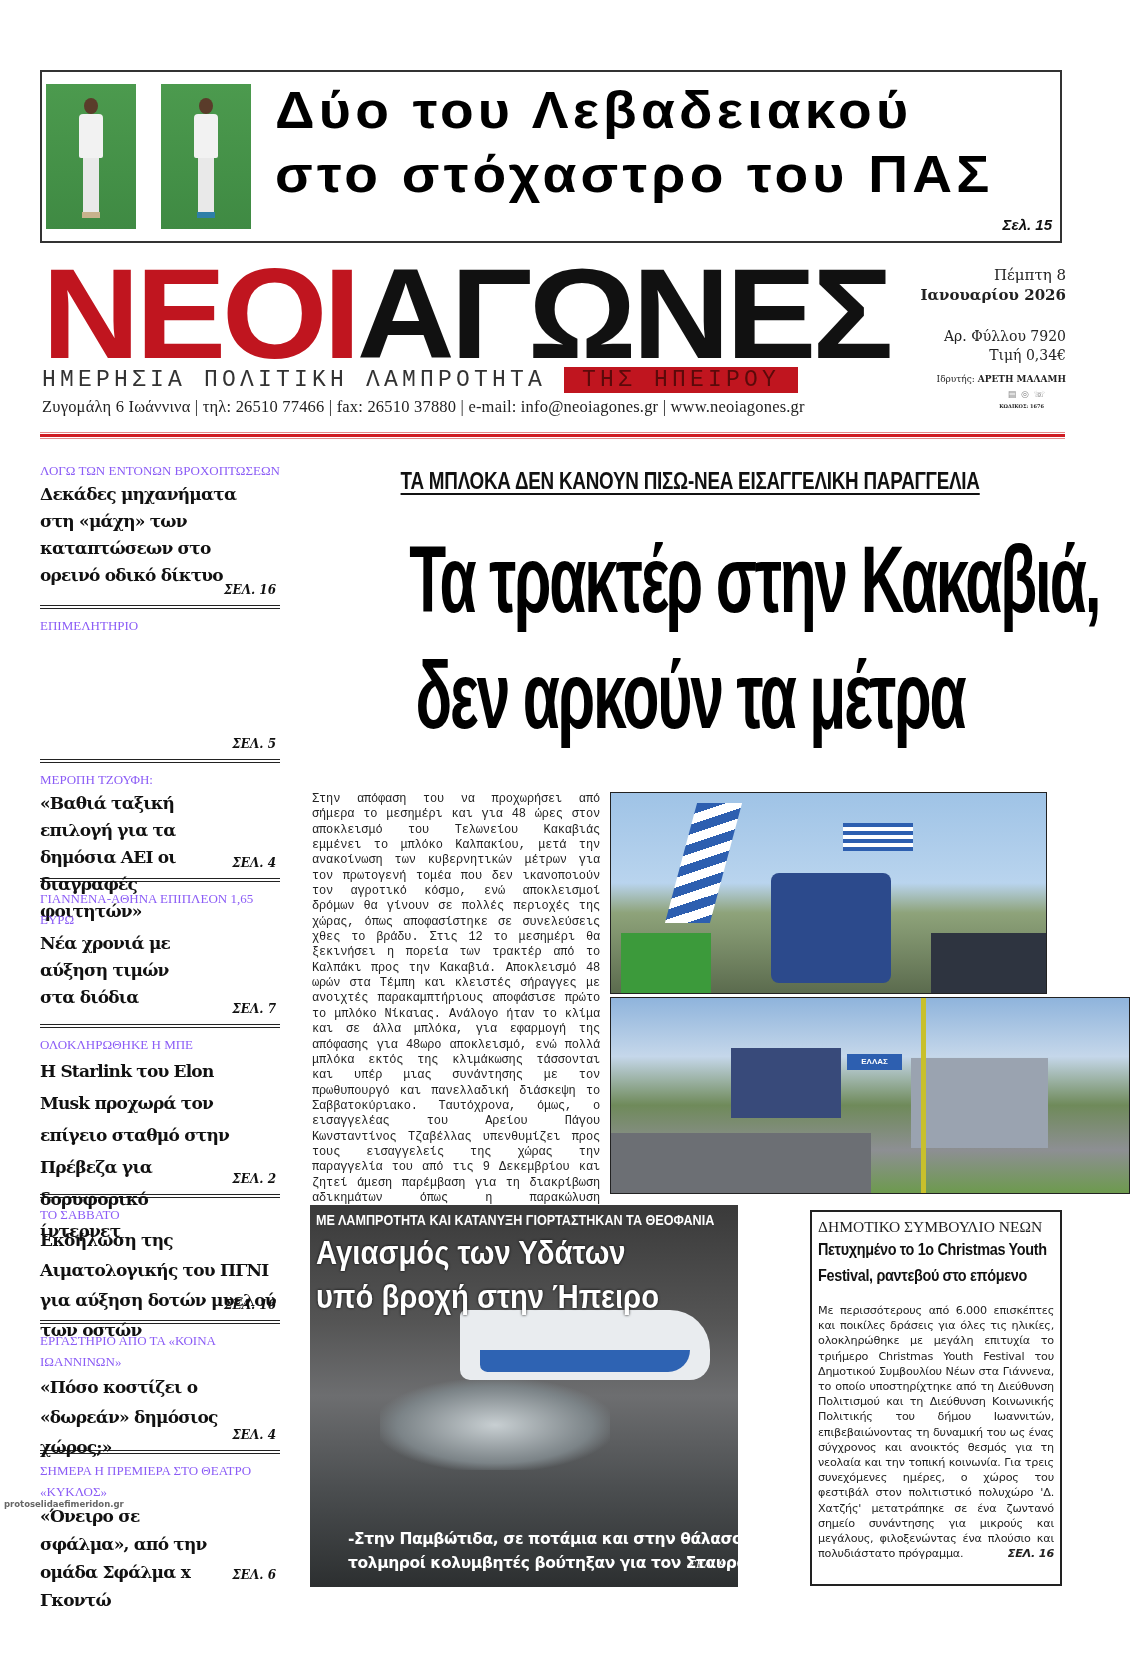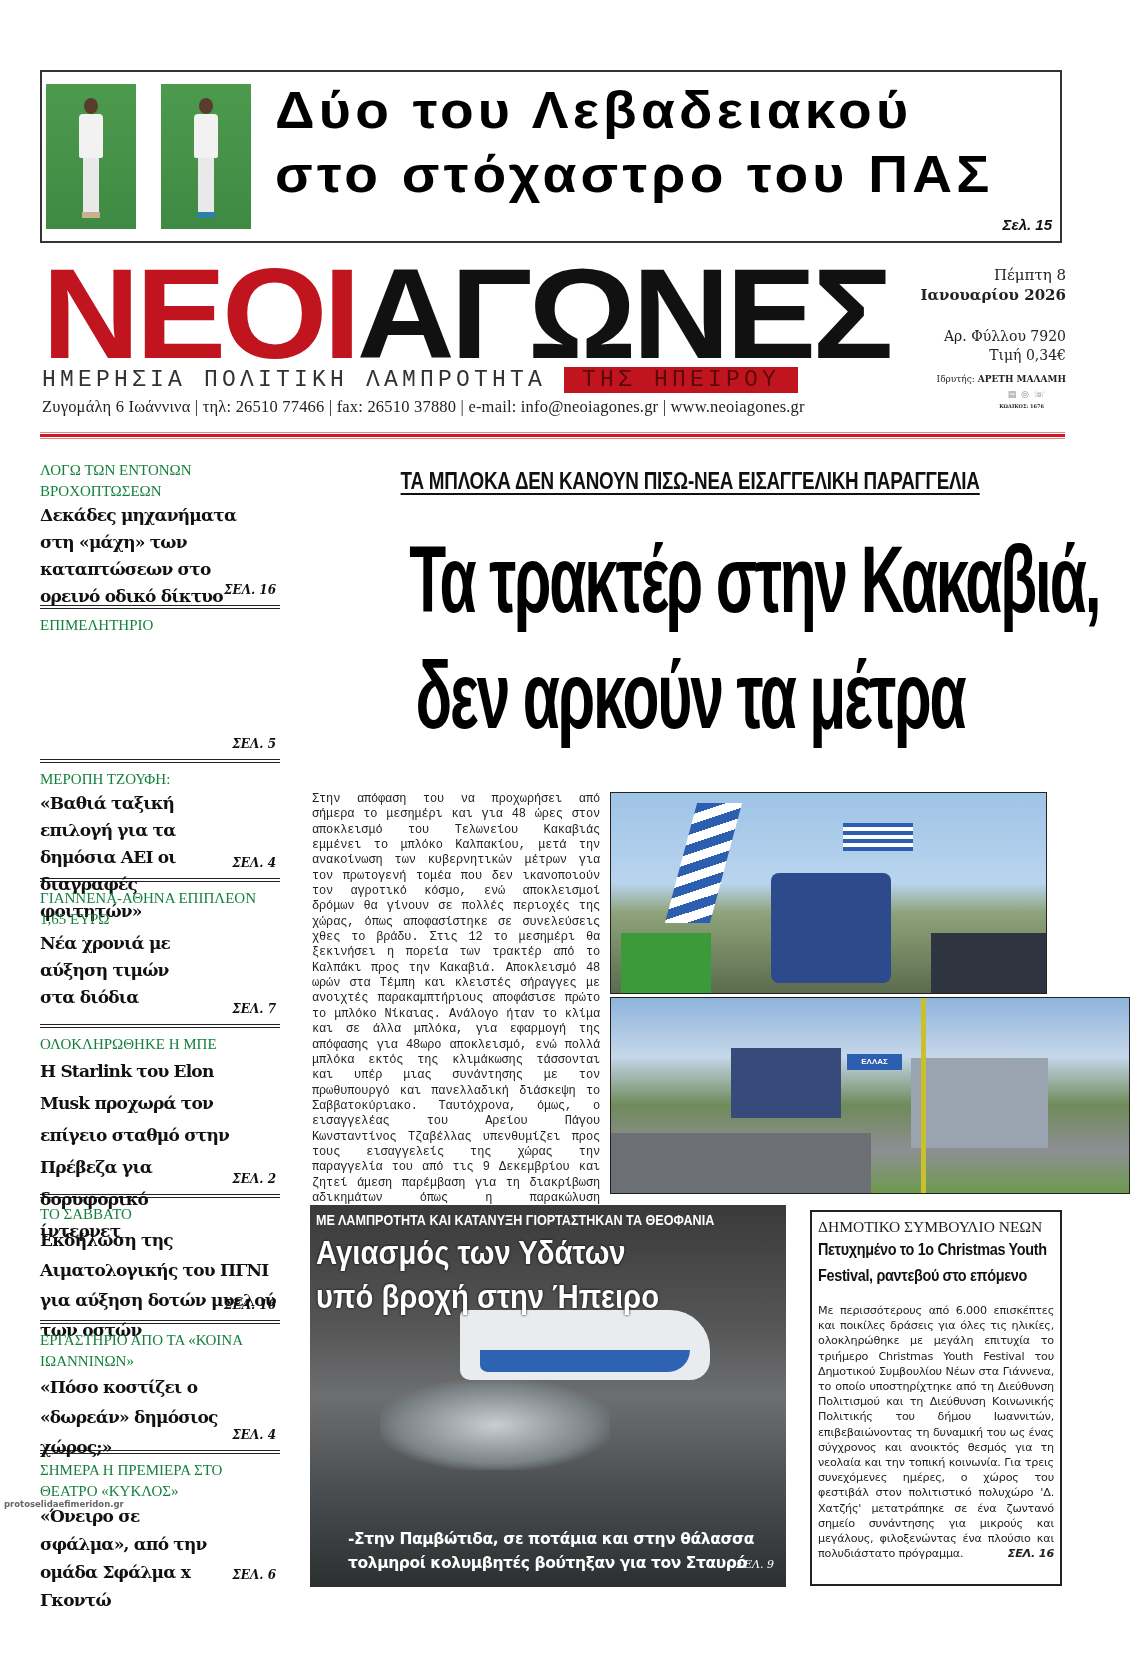--- a/index.html
+++ b/index.html
@@ -36,42 +36,42 @@
   .meta .founder b { font-size: 9px; }
   .meta .icons { margin-top: 5px; margin-right: 20px; font-size: 9px; color: #888; letter-spacing: 1px; }
   .meta .code { margin-top: 4px; margin-right: 22px; font-size: 5px; font-weight: bold; }
 
   .redrule { left: 40px; top: 432px; width: 1025px; height: 7px; border-top: 1px solid #e58a8a; border-bottom: 1px solid #e58a8a; }
   .redrule::after { content: ""; position: absolute; left: 0; top: 1px; width: 100%; height: 3px; background: #cf1b22; }
 
   
   .leftcol { left: 40px; top: 460px; width: 240px; }
   .item { padding: 0 0 4px 0; border-bottom: 4px double #222; margin-bottom: 6px; position: relative; }
-  .item .kicker { font-family: "Liberation Serif", serif; font-size: 15px; line-height: 21px; color: #15803d; text-transform: uppercase; }
+  .item .kicker { font-family: "Liberation Serif", serif; font-size: 13px; line-height: 21px; color: #8b5cf6; text-transform: uppercase; }
   .item .head { font-family: "DejaVu Serif", serif; font-weight: bold; font-size: 17px; line-height: 27px; letter-spacing: -0.8px; color: #111; }
   .item .pg { position: absolute; right: 4px; bottom: 8px; font-family: "DejaVu Serif", serif; font-weight: bold; font-style: italic; font-size: 12px; }
   .item.last { border-bottom: none; }
 
   .watermark { left: 4px; top: 1499px; font-family: "DejaVu Sans", sans-serif; font-size: 8.5px; font-weight: bold; color: #666; }
 
   
   .supra { left: 330px; top: 468px; width: 720px; text-align: center; }
   .supra span { font-family: "Liberation Sans", sans-serif; font-weight: bold; font-size: 23px; text-decoration: underline; text-underline-offset: 4px; letter-spacing: -0.3px; display: inline-block; transform: scaleX(0.82); transform-origin: center; white-space: nowrap; }
   .lead { left: 300px; top: 515px; width: 780px; text-align: center; font-family: "Liberation Sans", sans-serif; font-weight: bold; font-size: 84px; line-height: 116px; color: #000; letter-spacing: -3px; }
   .lead div { display: block; transform: scaleX(0.72) scaleY(1.12); transform-origin: center top; white-space: nowrap; }
 
   .body-text { left: 312px; top: 792px; width: 288px; font-family: Liberation Mono, monospace; font-size: 12px; line-height: 15.35px; text-align: justify; color: #222; letter-spacing: -0.15px; }
   .body-text .pg { font-weight: bold; font-style: italic; float: right; }
 
   .photo { border: 1px solid #222; overflow: hidden; }
   .photo1 { left: 610px; top: 792px; width: 437px; height: 202px; background: linear-gradient(180deg, #9fc3e6 0%, #b9d4ee 45%, #8ea37a 60%, #5b6b4e 100%); }
   .photo2 { left: 610px; top: 997px; width: 520px; height: 197px; background: linear-gradient(180deg, #8fb4dc 0%, #c5d7ea 30%, #6f8a5a 55%, #8d8f93 78%, #6d9a4e 100%); }
 
   
-  .theo { left: 310px; top: 1205px; width: 476px; height: 382px; background: linear-gradient(180deg, #3a3a3a 0%, #545454 30%, #6d6e70 50%, #4a4d4f 75%, #2c2f30 100%); overflow: hidden; }
+  .theo { left: 310px; top: 1205px; width: 428px; height: 382px; background: linear-gradient(180deg, #3a3a3a 0%, #545454 30%, #6d6e70 50%, #4a4d4f 75%, #2c2f30 100%); overflow: hidden; }
   .theo .k { position: absolute; left: 6px; top: 6px; font-family: "Liberation Sans", sans-serif; font-weight: bold; font-size: 15px; color: #fff; transform: scaleX(0.84); transform-origin: left top; white-space: nowrap; }
   .theo .t { position: absolute; left: 6px; top: 25px; font-family: "Liberation Sans", sans-serif; font-weight: bold; font-size: 34px; line-height: 44px; color: #fff; transform: scaleX(0.86); transform-origin: left top; white-space: nowrap; text-shadow: 0 0 3px #000; }
   .theo .boat { position: absolute; left: 150px; top: 105px; width: 250px; height: 70px; background: #e9ecef; border-radius: 6px 40px 20px 10px; }
   .theo .boat::after { content: ""; position: absolute; left: 20px; top: 40px; width: 210px; height: 22px; background: #2e63b3; border-radius: 0 0 30px 10px; }
   .theo .swim { position: absolute; left: 70px; top: 175px; width: 230px; height: 90px; background: radial-gradient(ellipse at center, #c8cfd2 0%, #7b8387 60%, transparent 75%); }
   .theo .c { position: absolute; left: 6px; bottom: 12px; width: 464px; font-family: "DejaVu Sans", sans-serif; font-weight: bold; font-size: 15.5px; line-height: 24px; color: #fff; letter-spacing: -0.4px; margin-left: 32px; }
   .theo .pg { position: absolute; right: 12px; bottom: 16px; font-family: "DejaVu Serif", serif; font-style: italic; font-size: 11px; color: #fff; }
 
   
   .ybox { left: 810px; top: 1210px; width: 252px; height: 376px; border: 2px solid #222; padding: 5px 6px; }

